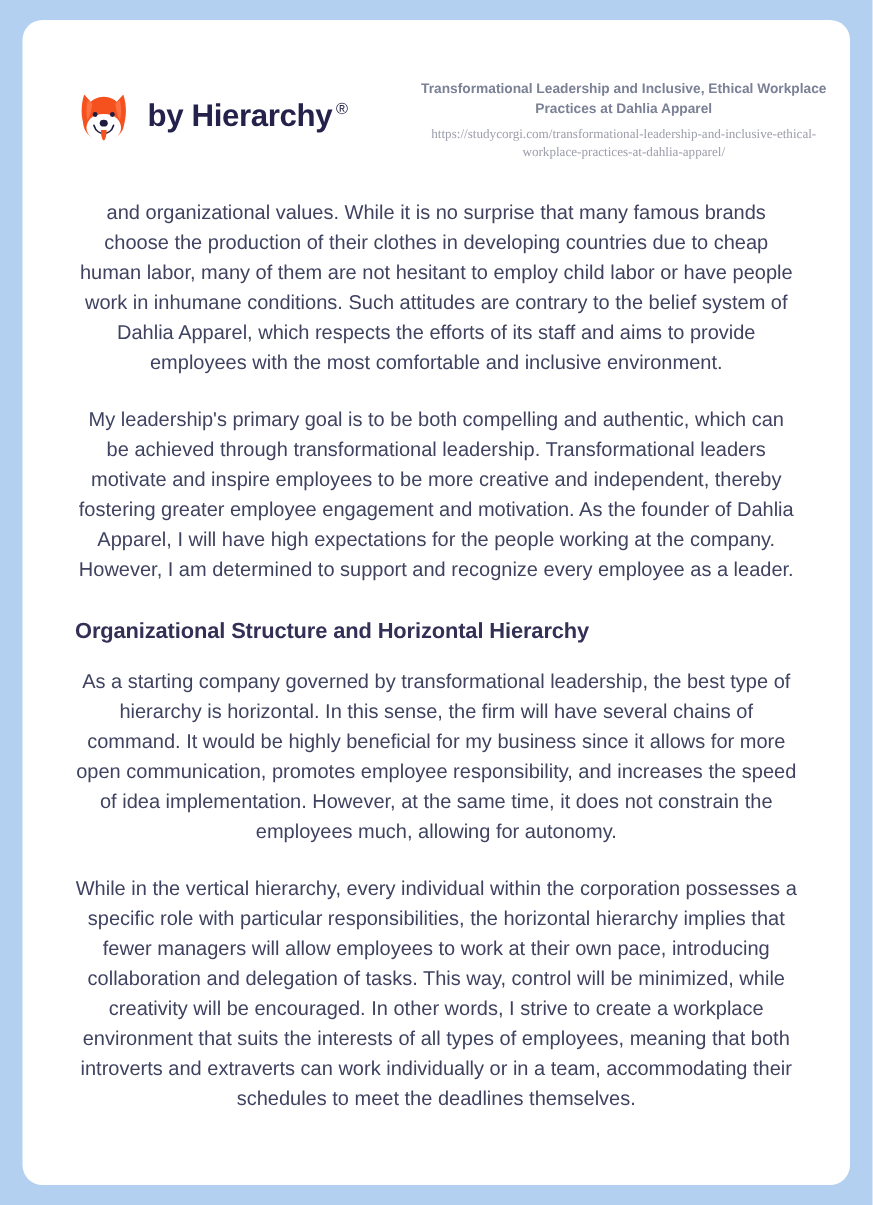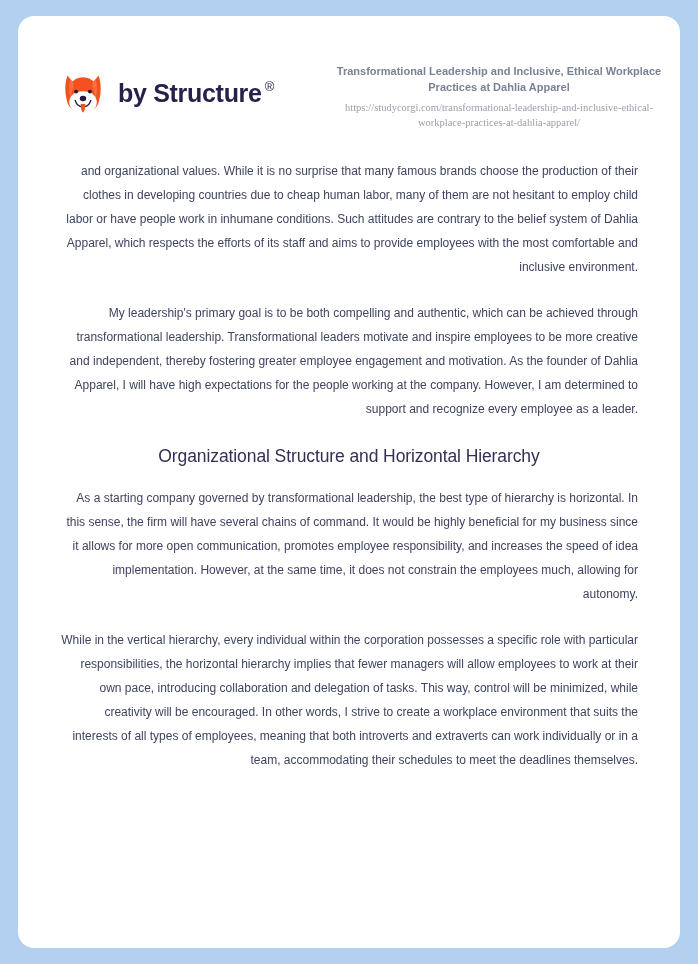--- a/index.html
+++ b/index.html
@@ -91,35 +91,34 @@
     font-family: Liberation Serif, serif;
   }
 
   
   .doc-body {
     padding: 28px 42px 0 42px;
     box-sizing: border-box;
   }
 
   .body-para {
-    font-size: 12px;
+    font-size: 16px;
     line-height: 24px;
     color: #3f4360;
     margin: 0 0 22px 0;
-    text-align: right;
+    text-align: center;
   }
 
   .section-heading {
     font-size: 17.5px;
-    font-weight: normal;
+    font-weight: bold;
     color: #332f55;
     line-height: 1.3;
     margin: 24px 0 18px 0;
     letter-spacing: -0.1px;
-    text-align: center;
   }
 </style>
 </head>
 <body>
 
 <div class="page-sheet">
 
   <div class="doc-header">
 
     <div class="brand-block">
@@ -139,21 +138,21 @@
         <circle cx="35" cy="47" r="4.2" fill="#1f1c3d"></circle>
         <circle cx="65" cy="47" r="4.2" fill="#1f1c3d"></circle>
 
         <ellipse cx="50" cy="62" rx="7" ry="5.8" fill="#1f1c3d"></ellipse>
 
         <path d="M33 66 C36 76 44 80 50 80 C56 80 64 76 67 66" stroke="#1f1c3d" stroke-width="3" fill="none" stroke-linecap="round"></path>
 
         <path d="M45 74 C45 86 48 92 50 92 C52 92 55 86 55 74 Z" fill="#f4511e"></path>
       </svg>
       <div class="brand-wordmark">
-        <span>by Structure</span>
+        <span>by Hierarchy</span>
         <span class="brand-reg">®</span>
       </div>
     </div>
 
     <div class="header-meta">
       <p class="header-title">Transformational Leadership and Inclusive, Ethical Workplace Practices at Dahlia Apparel</p>
       <p class="header-url">https://studycorgi.com/transformational-leadership-and-inclusive-ethical-workplace-practices-at-dahlia-apparel/</p>
     </div>
 
   </div>

